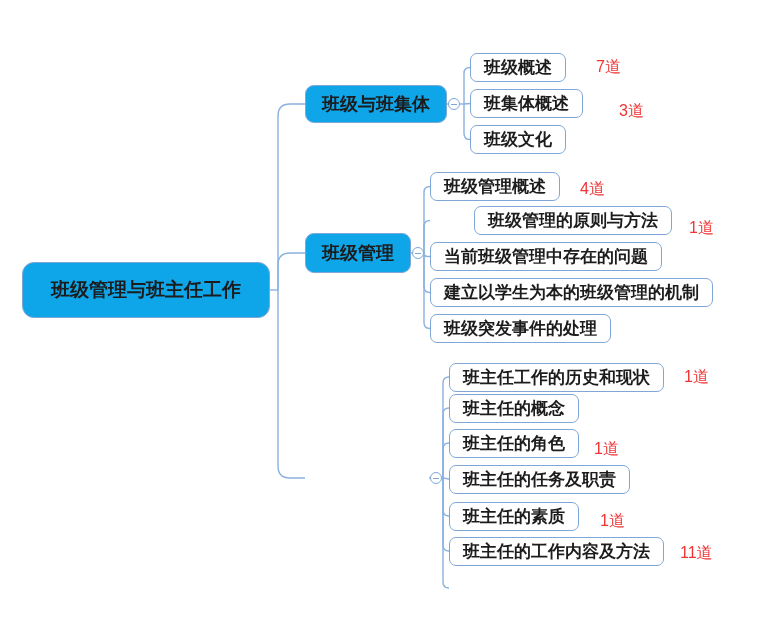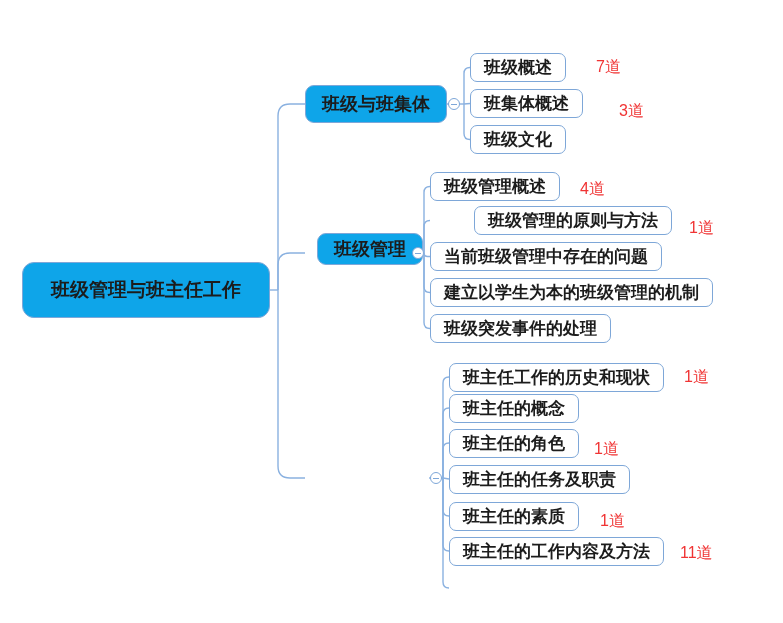--- a/index.html
+++ b/index.html
@@ -103,21 +103,21 @@
       </g>
   </svg>
 
   <div class="node root" id="rootNode" style="left:22px;top:262px;height:56px;">
     <span>班级管理与班主任工作</span>
   </div>
 
   <div class="node branch branchNode" style="left:305px;top:85px;height:38px;">
     <span>班级与班集体</span>
   </div>
-  <div class="node branch branchNode" style="left:317px;top:233px;height:32px;">
+  <div class="node branch branchNode" style="left:305px;top:233px;height:40px;">
     <span>班级管理</span>
   </div>
 
   <div class="toggle toggleBtn" style="left: 448px; top: 98px;">
       <div class="minus"></div>
     </div>
   <div class="toggle toggleBtn" style="left: 412px; top: 247px;">
       <div class="minus"></div>
     </div>
   <div class="toggle toggleBtn" style="left: 430px; top: 472px;">

